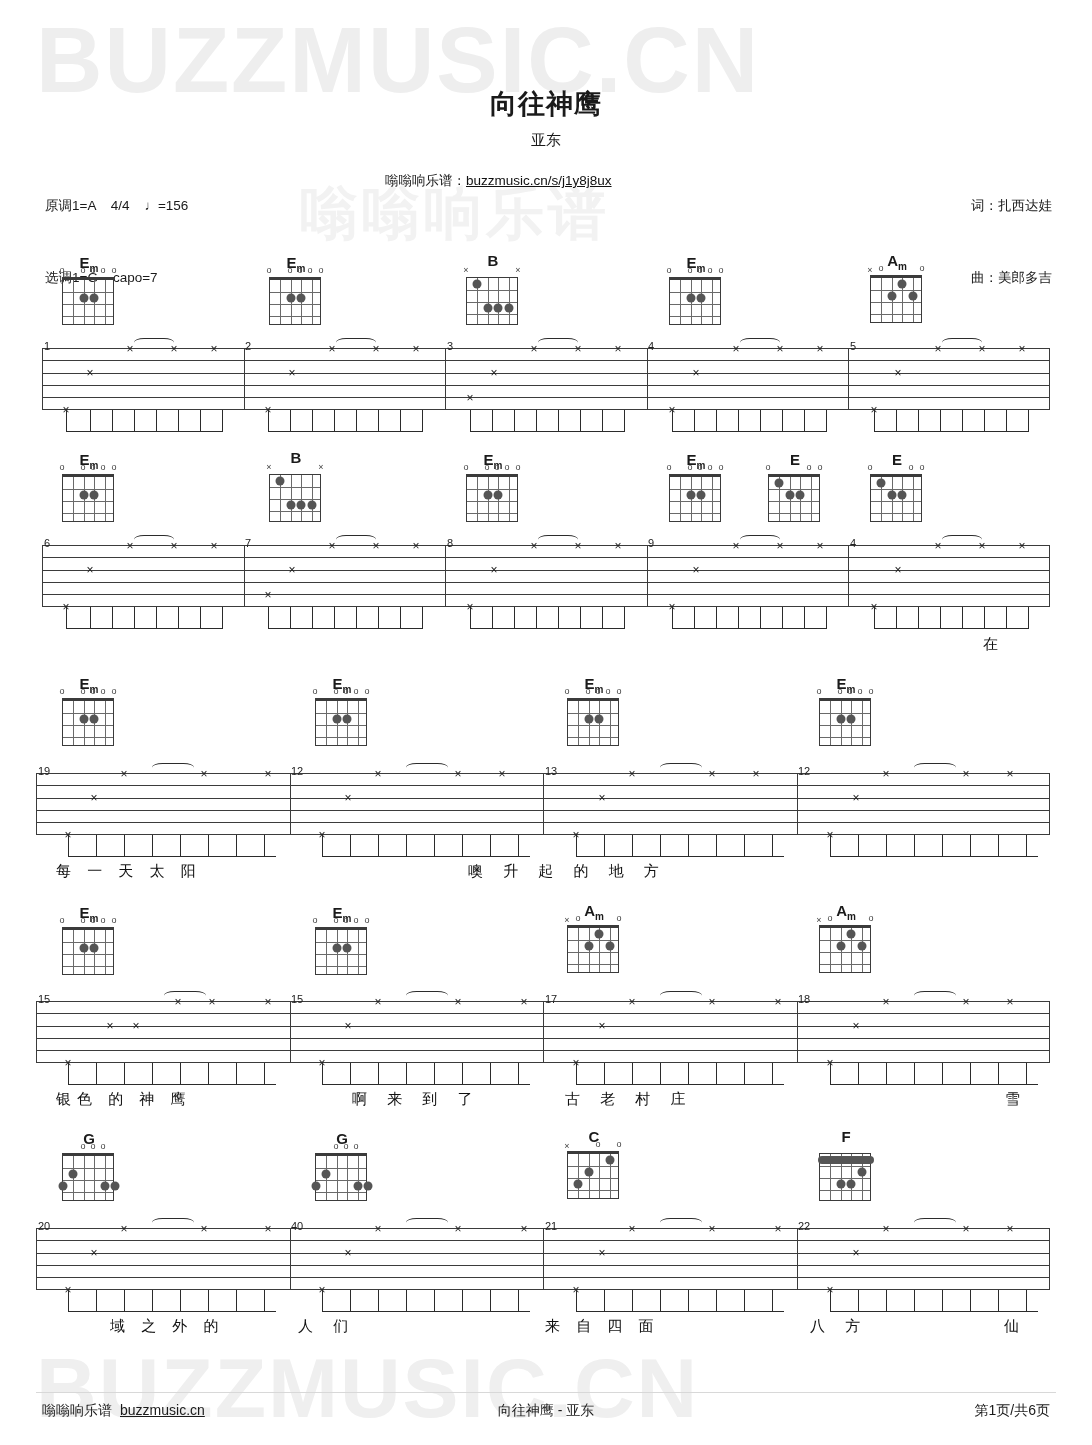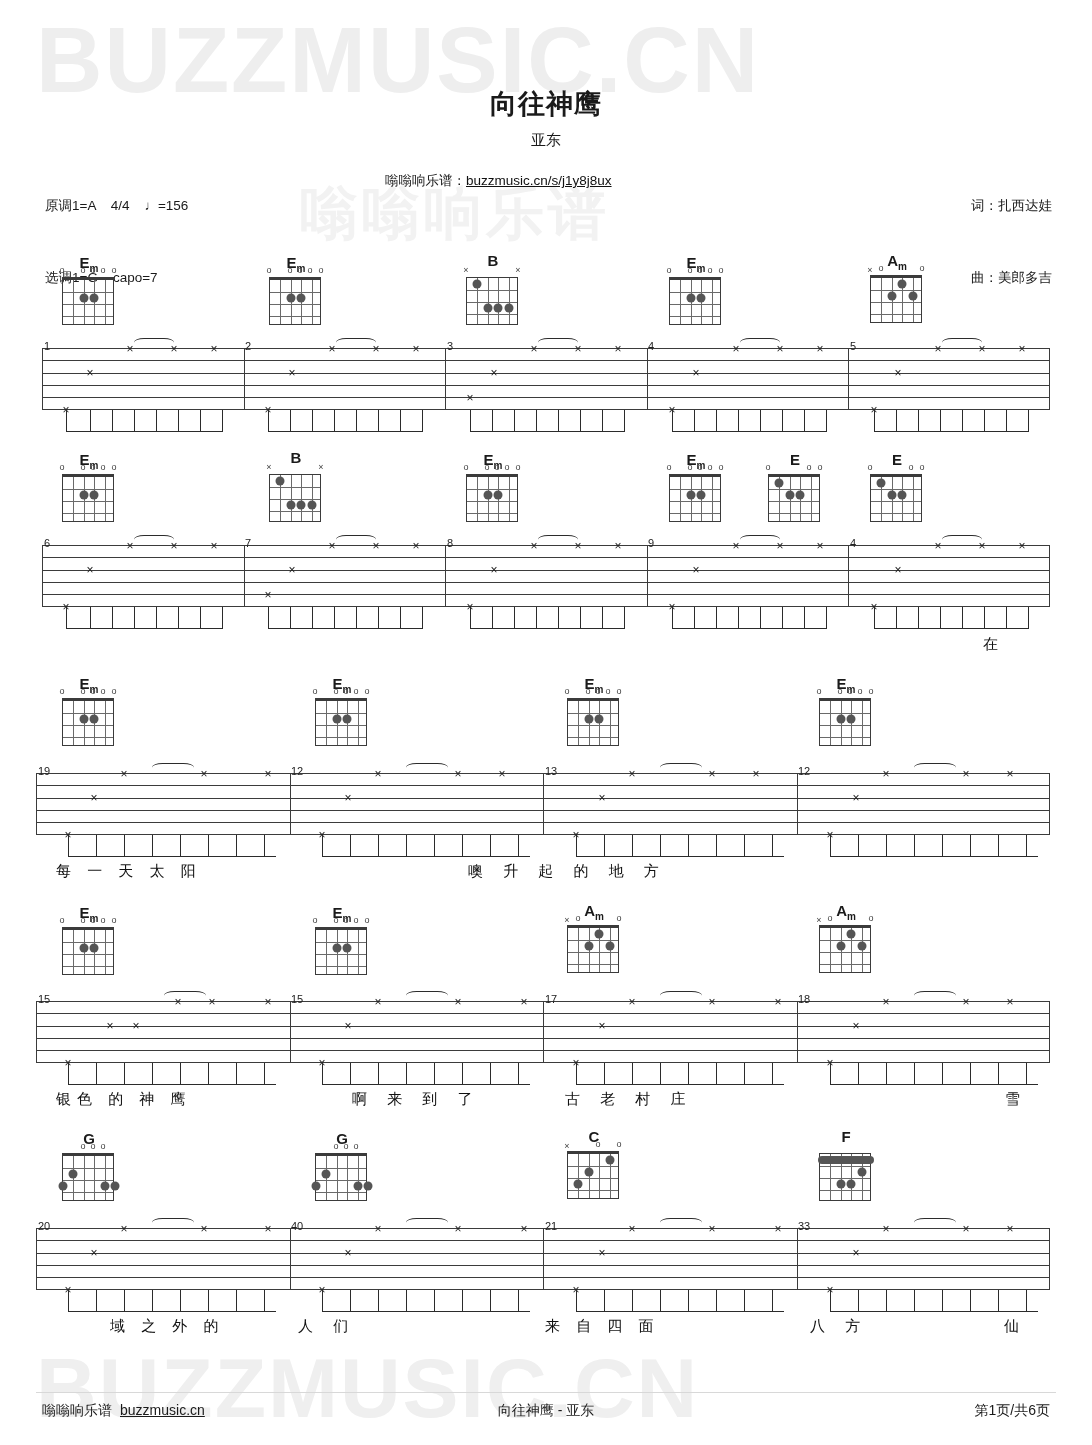--- a/index.html
+++ b/index.html
@@ -1057,21 +1057,21 @@
   <div class="line" style="top:48px"></div>
   <div class="bar" style="left:0"></div>
   <div class="bar" style="left:253.5px"></div>
   <div class="bar" style="left:507px"></div>
   <div class="bar" style="left:760.5px"></div>
   <div class="bar" style="left:1013px"></div>
 </div>
 <div class="meas-num" style="left:38px; top:1220px;">20</div>
 <div class="meas-num" style="left:291px; top:1220px;">40</div>
 <div class="meas-num" style="left:545px; top:1220px;">21</div>
-<div class="meas-num" style="left:798px; top:1220px;">33</div>
+<div class="meas-num" style="left:798px; top:1220px;">22</div>
 
 <div>
   <div class="xm" style="left:68px; top:1290px;">×</div>
   <div class="xm" style="left:94px; top:1253px;">×</div>
   <div class="xm" style="left:124px; top:1229px;">×</div>
   <div class="xm" style="left:204px; top:1229px;">×</div>
   <div class="xm" style="left:268px; top:1229px;">×</div>
   <div class="tie" style="left:152px; top:1218px; width:42px;"></div>
   <div class="beam" style="left:68px; top:1311px; width:208px;"></div>
   <div class="stem" style="left:68px; top:1290px; height:22px;"></div>

